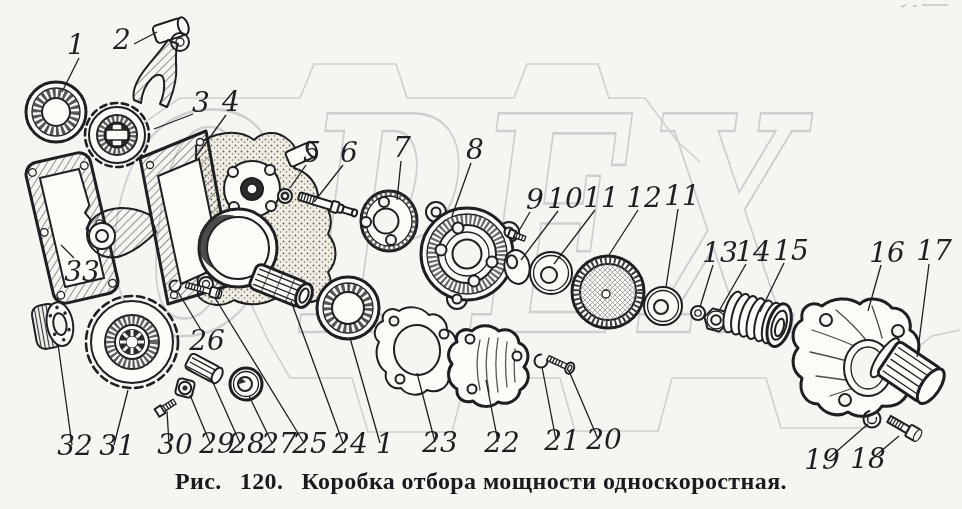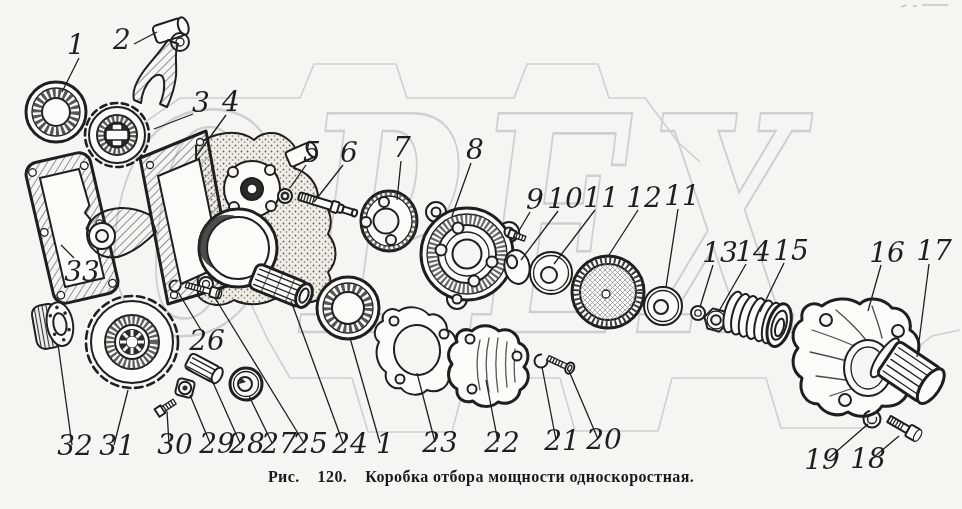--- a/index.html
+++ b/index.html
@@ -10,21 +10,21 @@
 .leader{stroke:var(--ink);stroke-width:1.3;}
 .wm{stroke:var(--wm);fill:none;stroke-width:1.6;}
 .wm-text{font-family:"DejaVu Serif",serif;font-style:italic;font-weight:bold;font-size:300px;
   fill:none;stroke:var(--wm);stroke-width:2.2;letter-spacing:26px;}
 .p{stroke:var(--ink);fill:none;stroke-width:2.6;stroke-linejoin:round;stroke-linecap:round;}
 .o1{stroke-width:1.3}.o2{stroke-width:2}.o3{stroke-width:3}
 .fw{fill:#fcfbf7}.fp{fill:var(--paper)}.fd{fill:#2b2b2b}
 .fh{fill:url(#hatch)}.fv{fill:url(#vhatch)}.fs{fill:url(#stipple)}
 .band{stroke:#3a3a3a;fill:none;}
 .caption{position:absolute;left:0;right:0;top:468px;text-align:center;color:var(--cap);
-  font-family:"Liberation Serif",serif;font-weight:bold;font-size:16px;letter-spacing:.4px;white-space:nowrap;}
+  font-family:"Liberation Serif",serif;font-weight:bold;font-size:24px;letter-spacing:.4px;white-space:nowrap;}
 .caption span{margin:0 9px;}
 </style>
 </head>
 <body>
 
 <div class="page">
 <svg width="962" height="509" viewBox="0 0 962 509">
   <defs>
     <pattern id="hatch" patternUnits="userSpaceOnUse" width="6" height="6" patternTransform="rotate(45)">
       <line x1="0" y1="0" x2="0" y2="6" stroke="#3c3c3c" stroke-width="1.1"></line>

